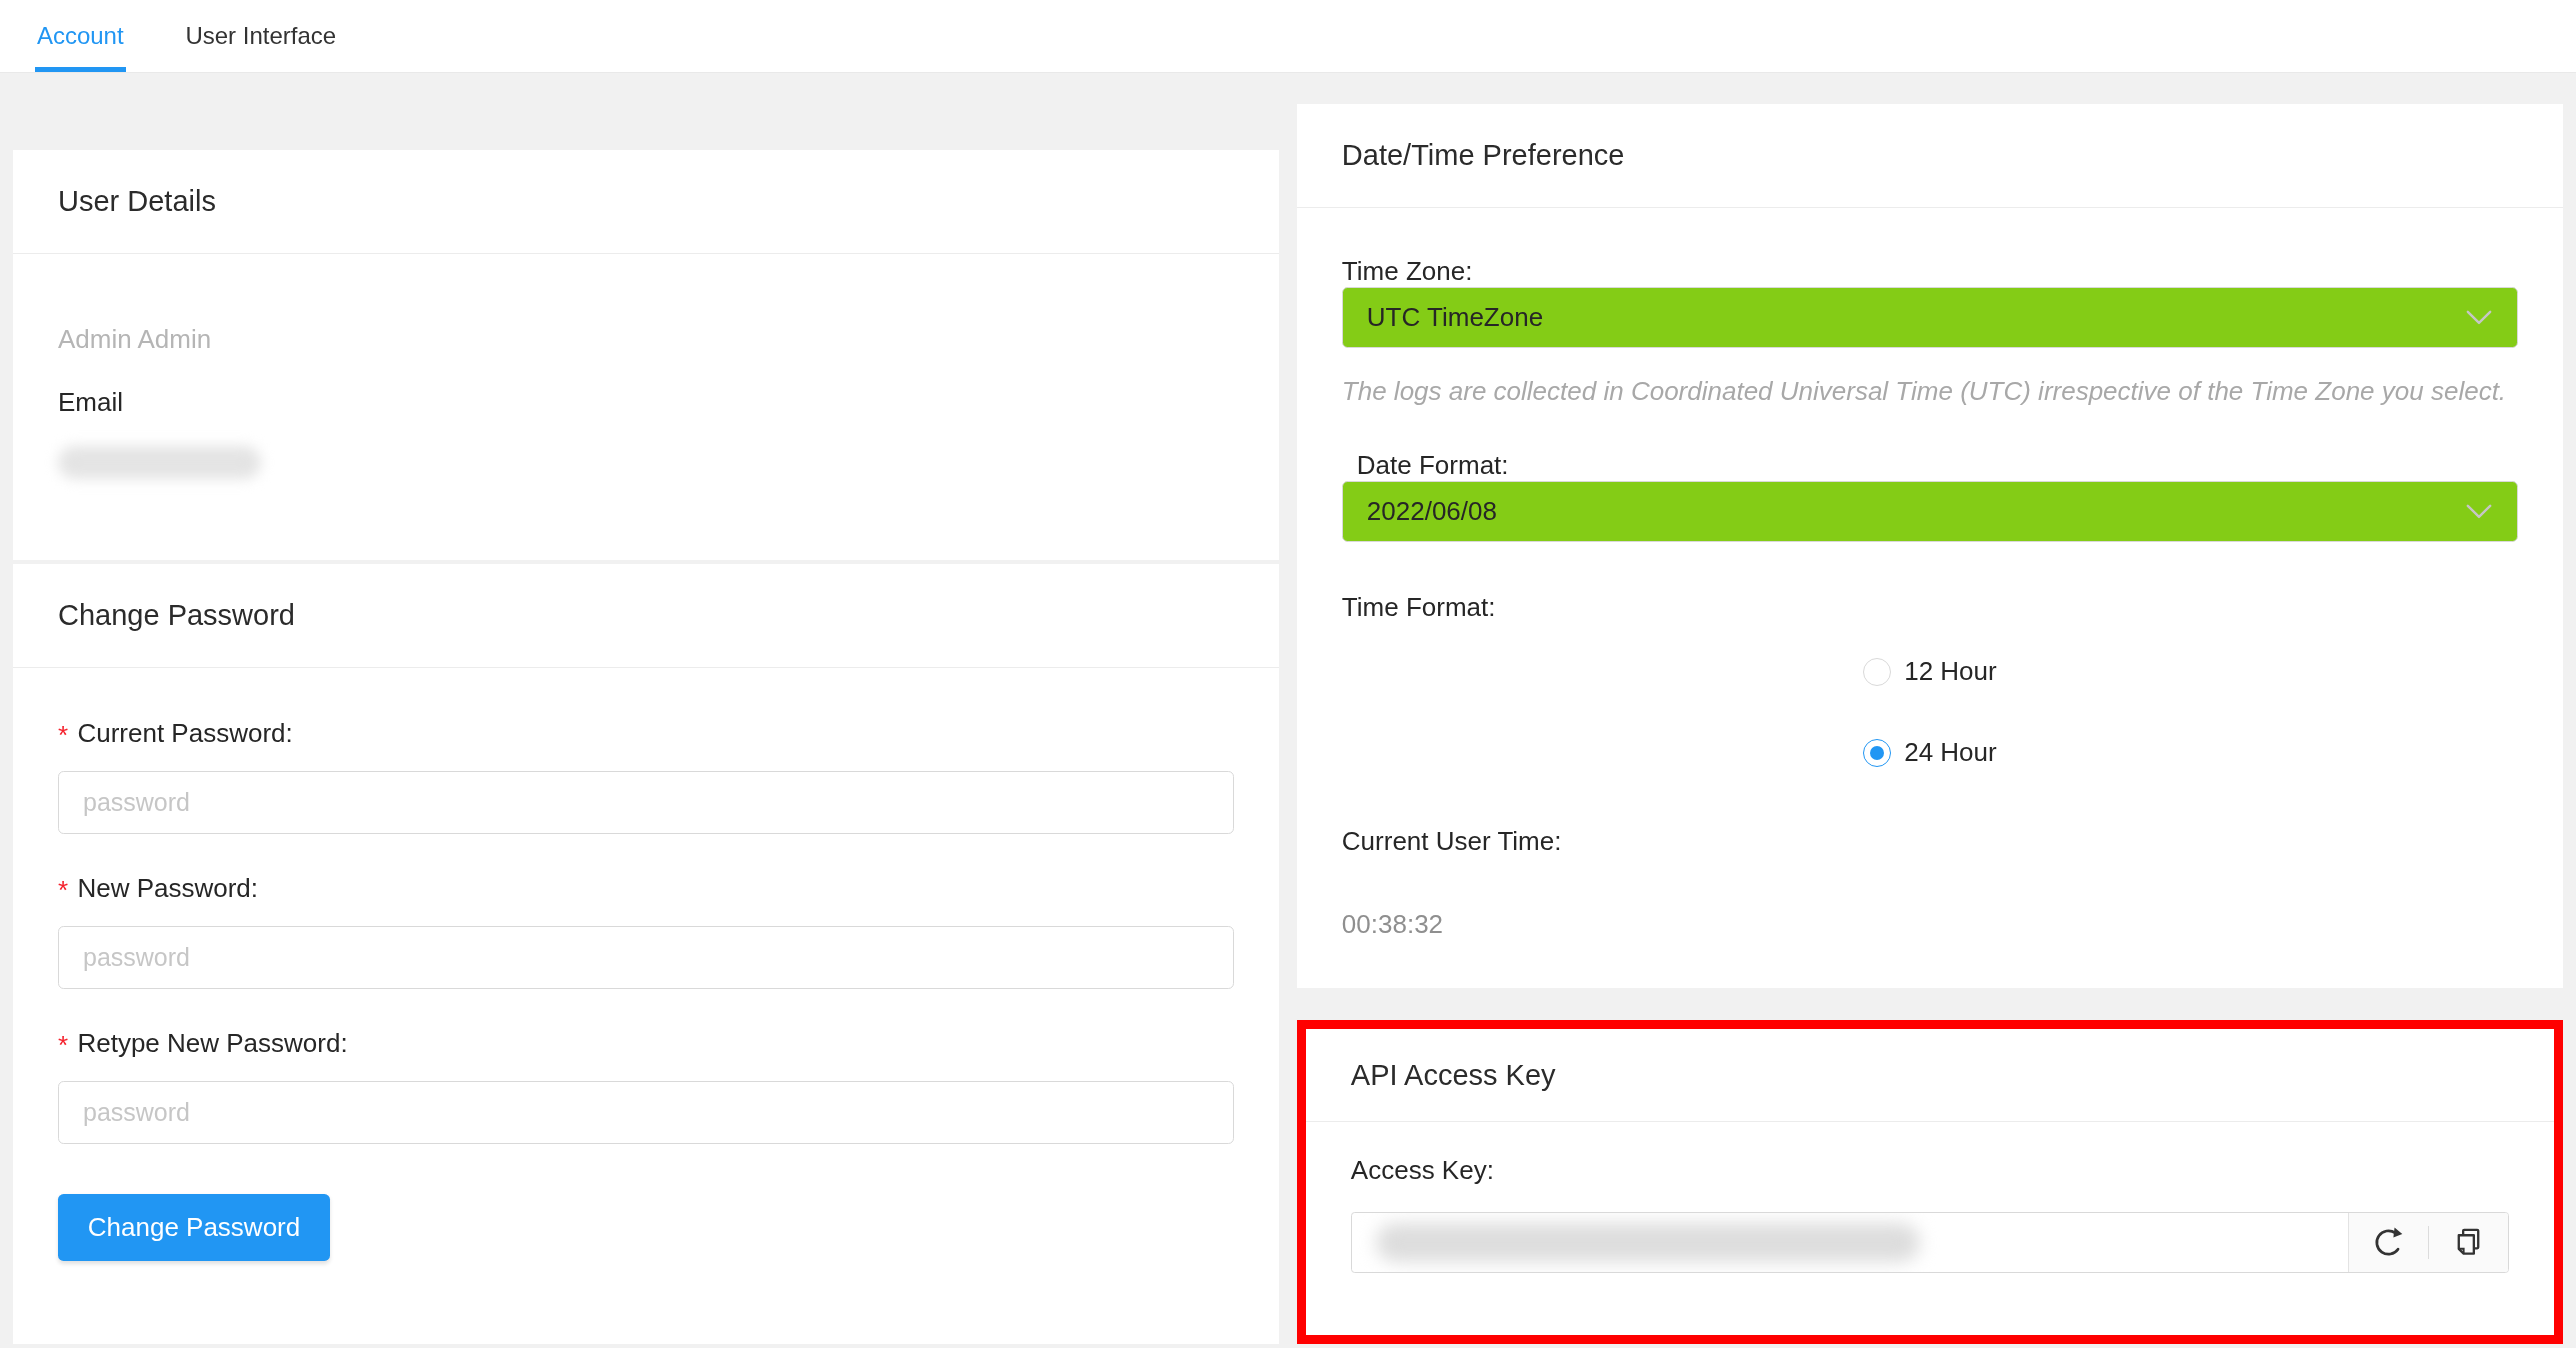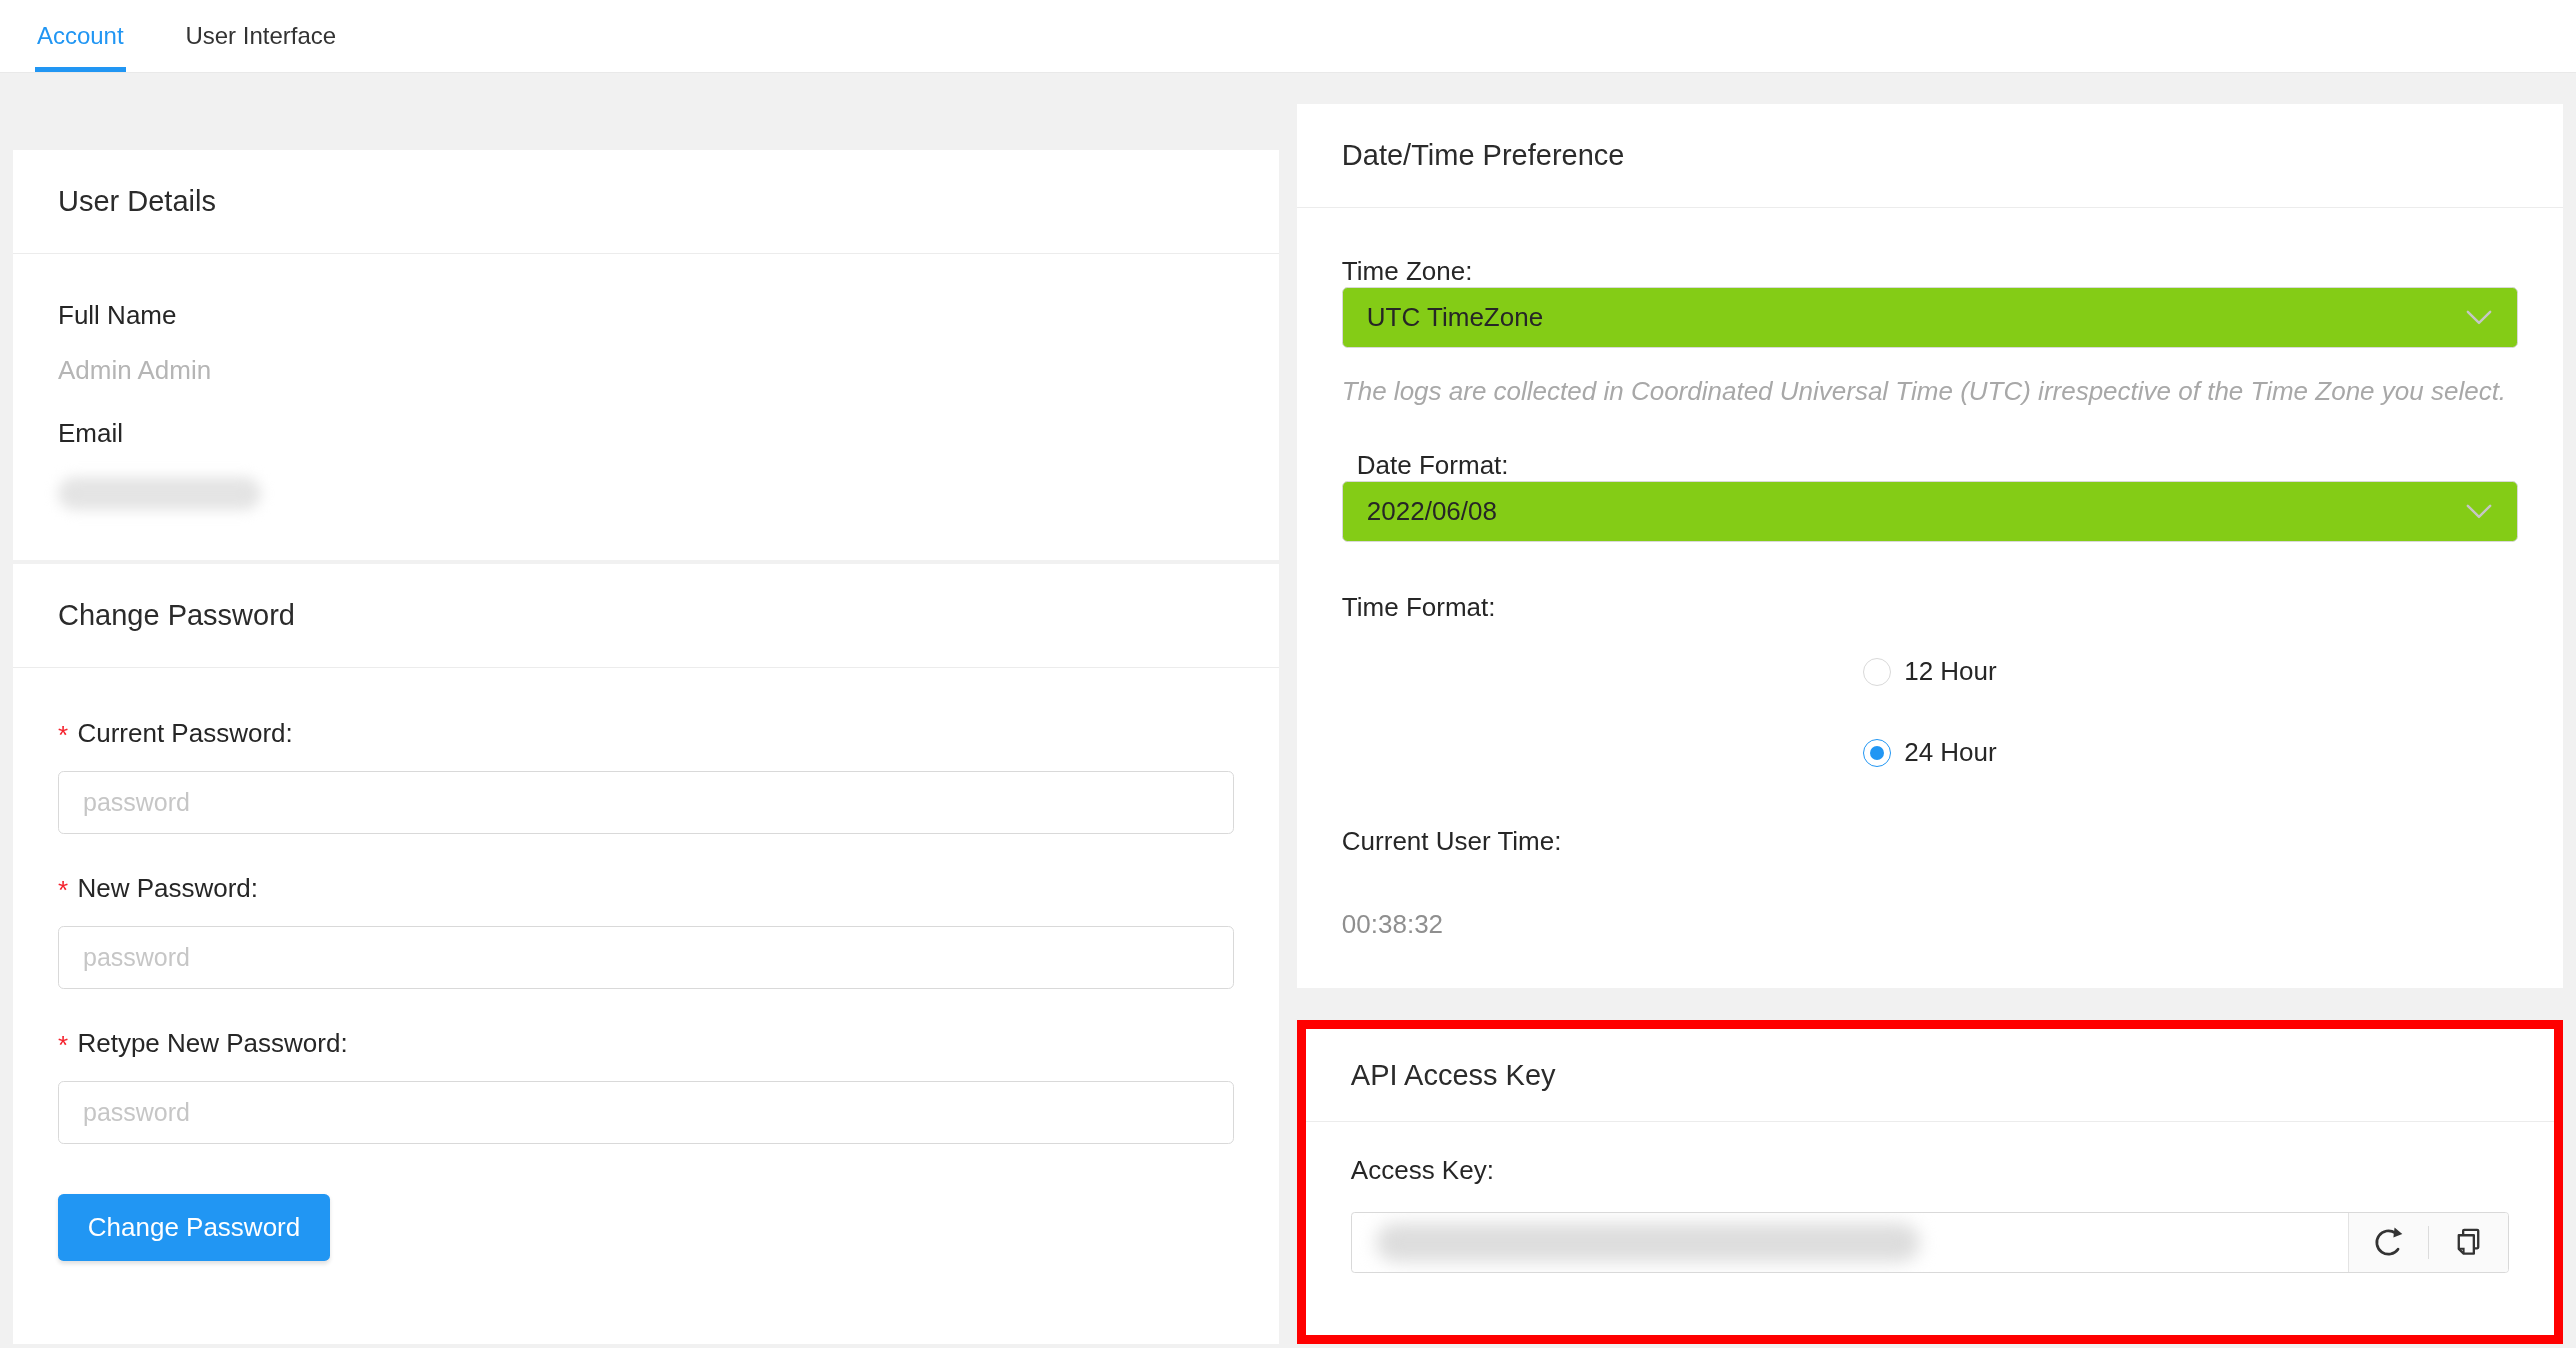--- a/index.html
+++ b/index.html
@@ -74,21 +74,20 @@
     <div class="tab">User Interface</div>
   </div>
 
   <div class="content">
 
     <div class="col">
 
       <section class="card ud">
         <div class="card-header">User Details</div>
         <div class="ud-body">
-          <div class="field-label">Full Name</div>
           <div class="field-value">Admin Admin</div>
           <div class="field-label email-label">Email</div>
           <div class="blur-blob"></div>
         </div>
       </section>
 
       <section class="card cp">
         <div class="card-header">Change Password</div>
         <div class="cp-body">
 

